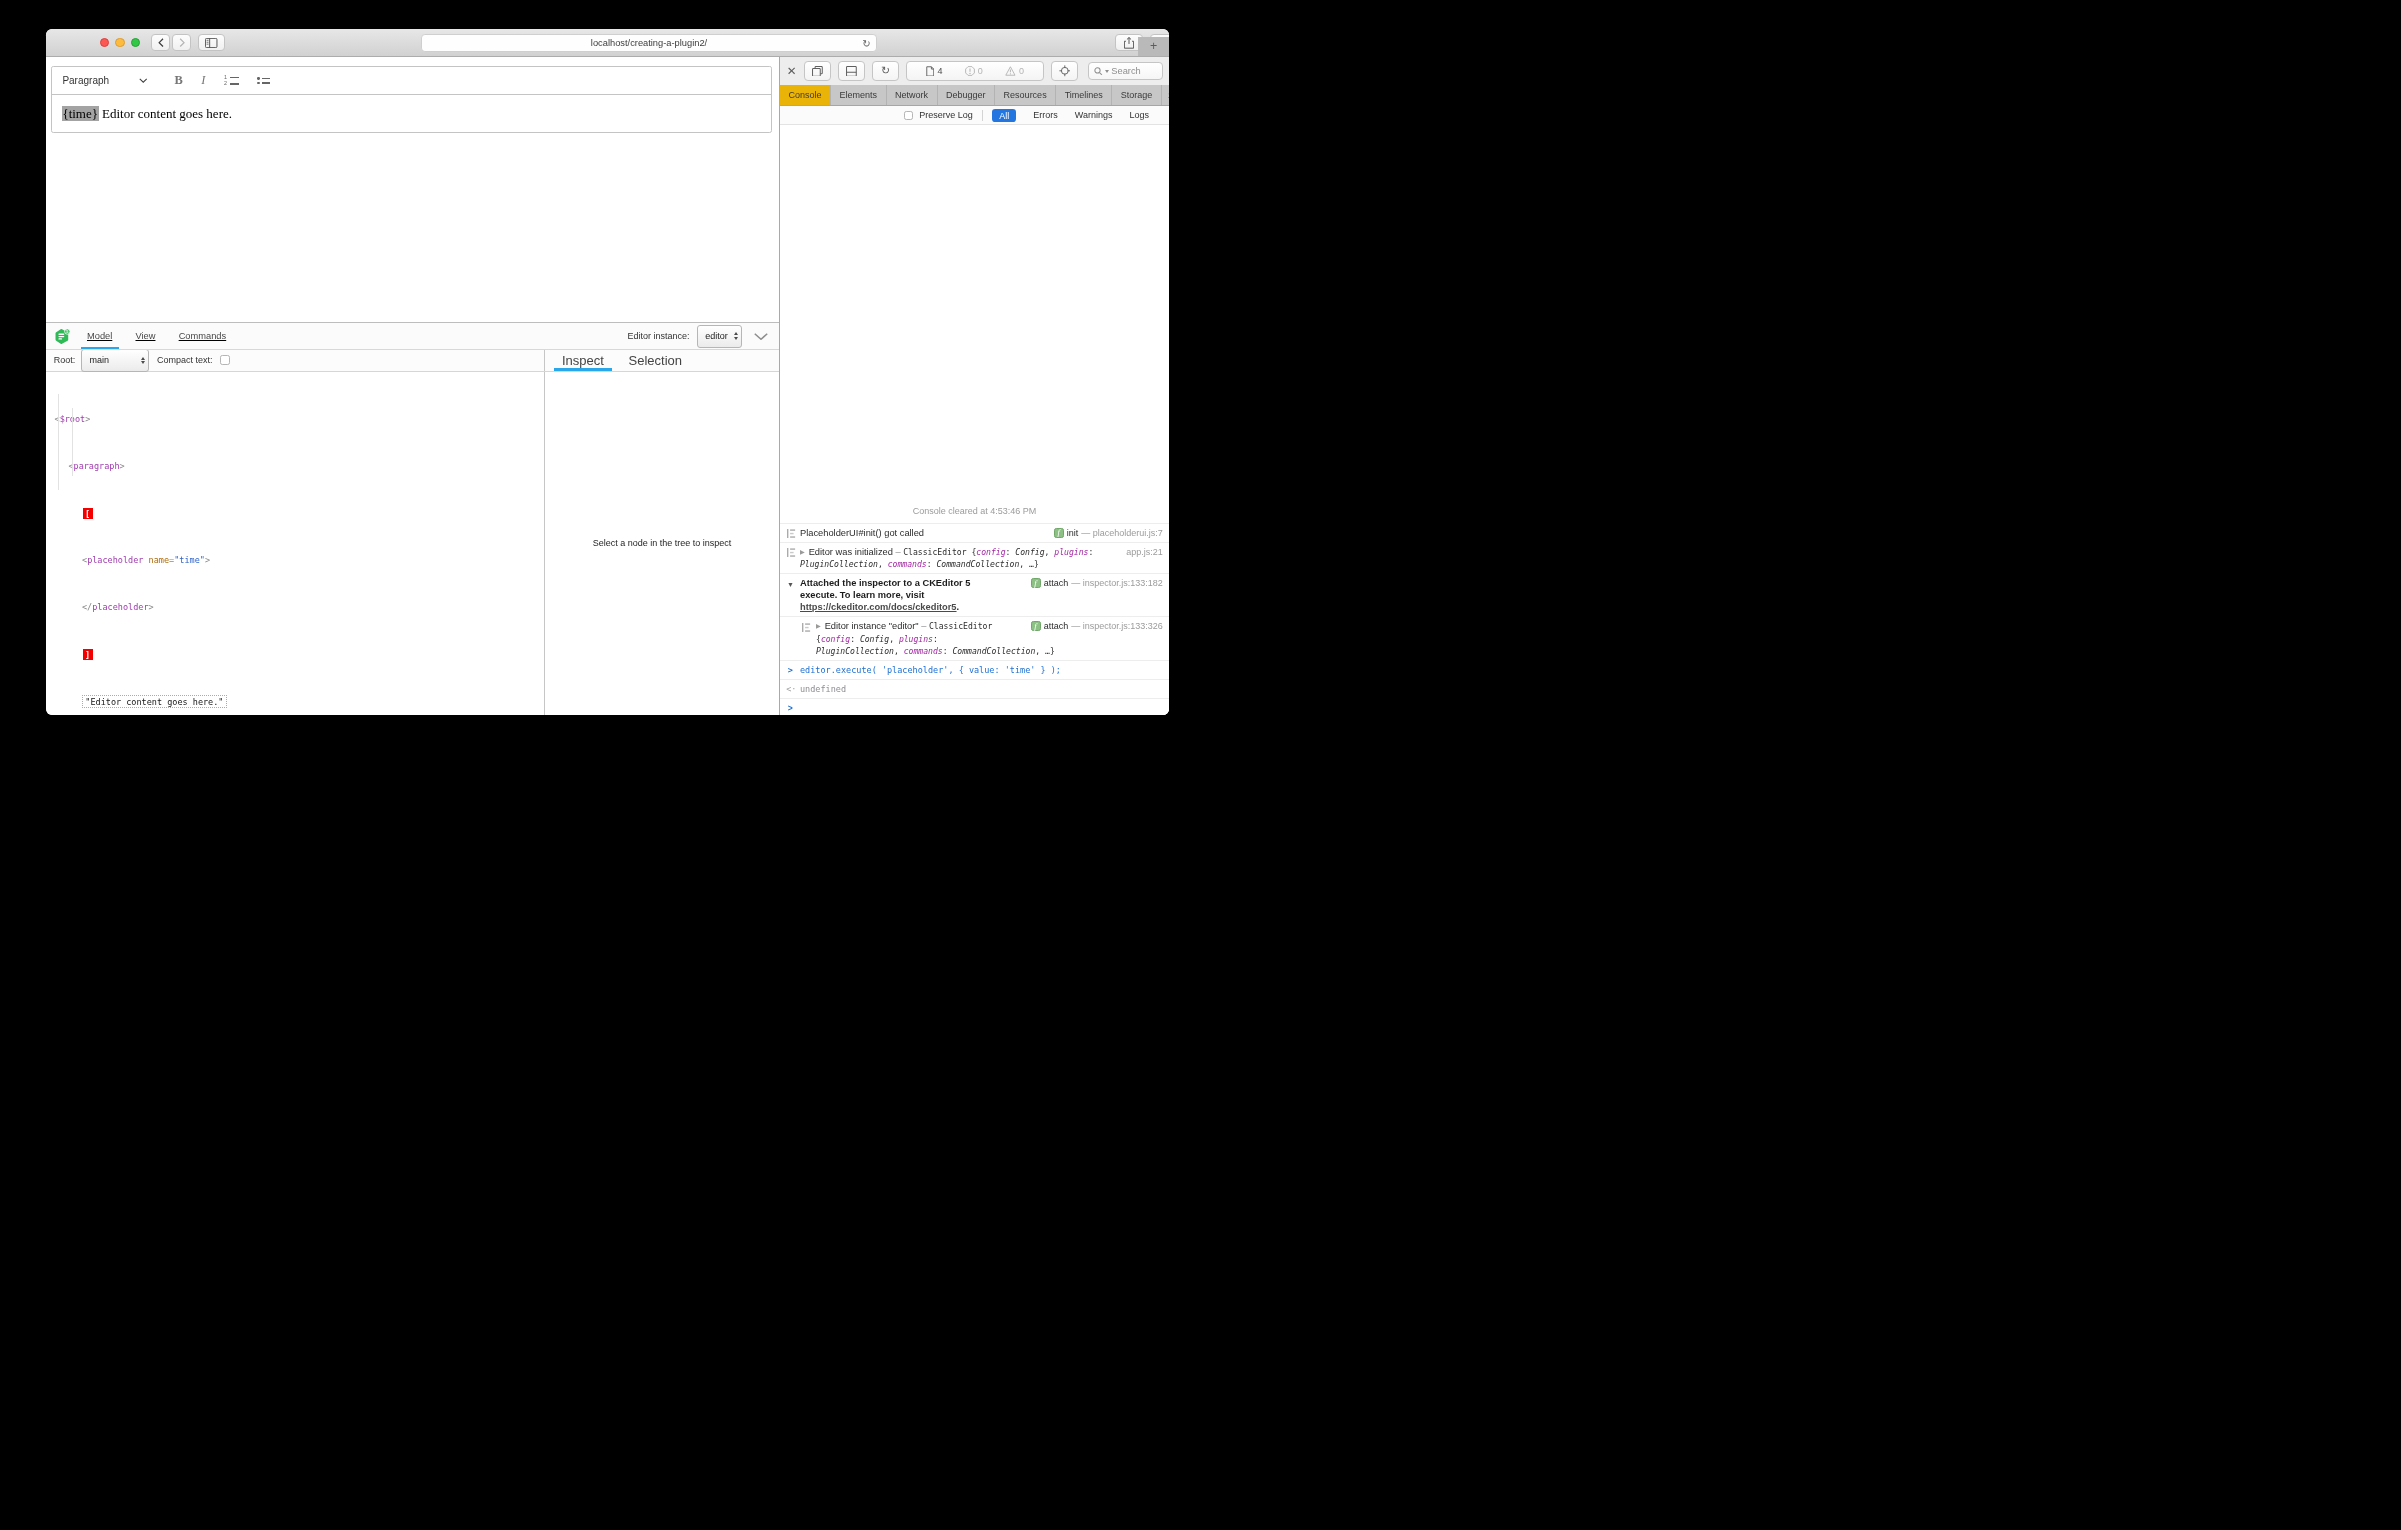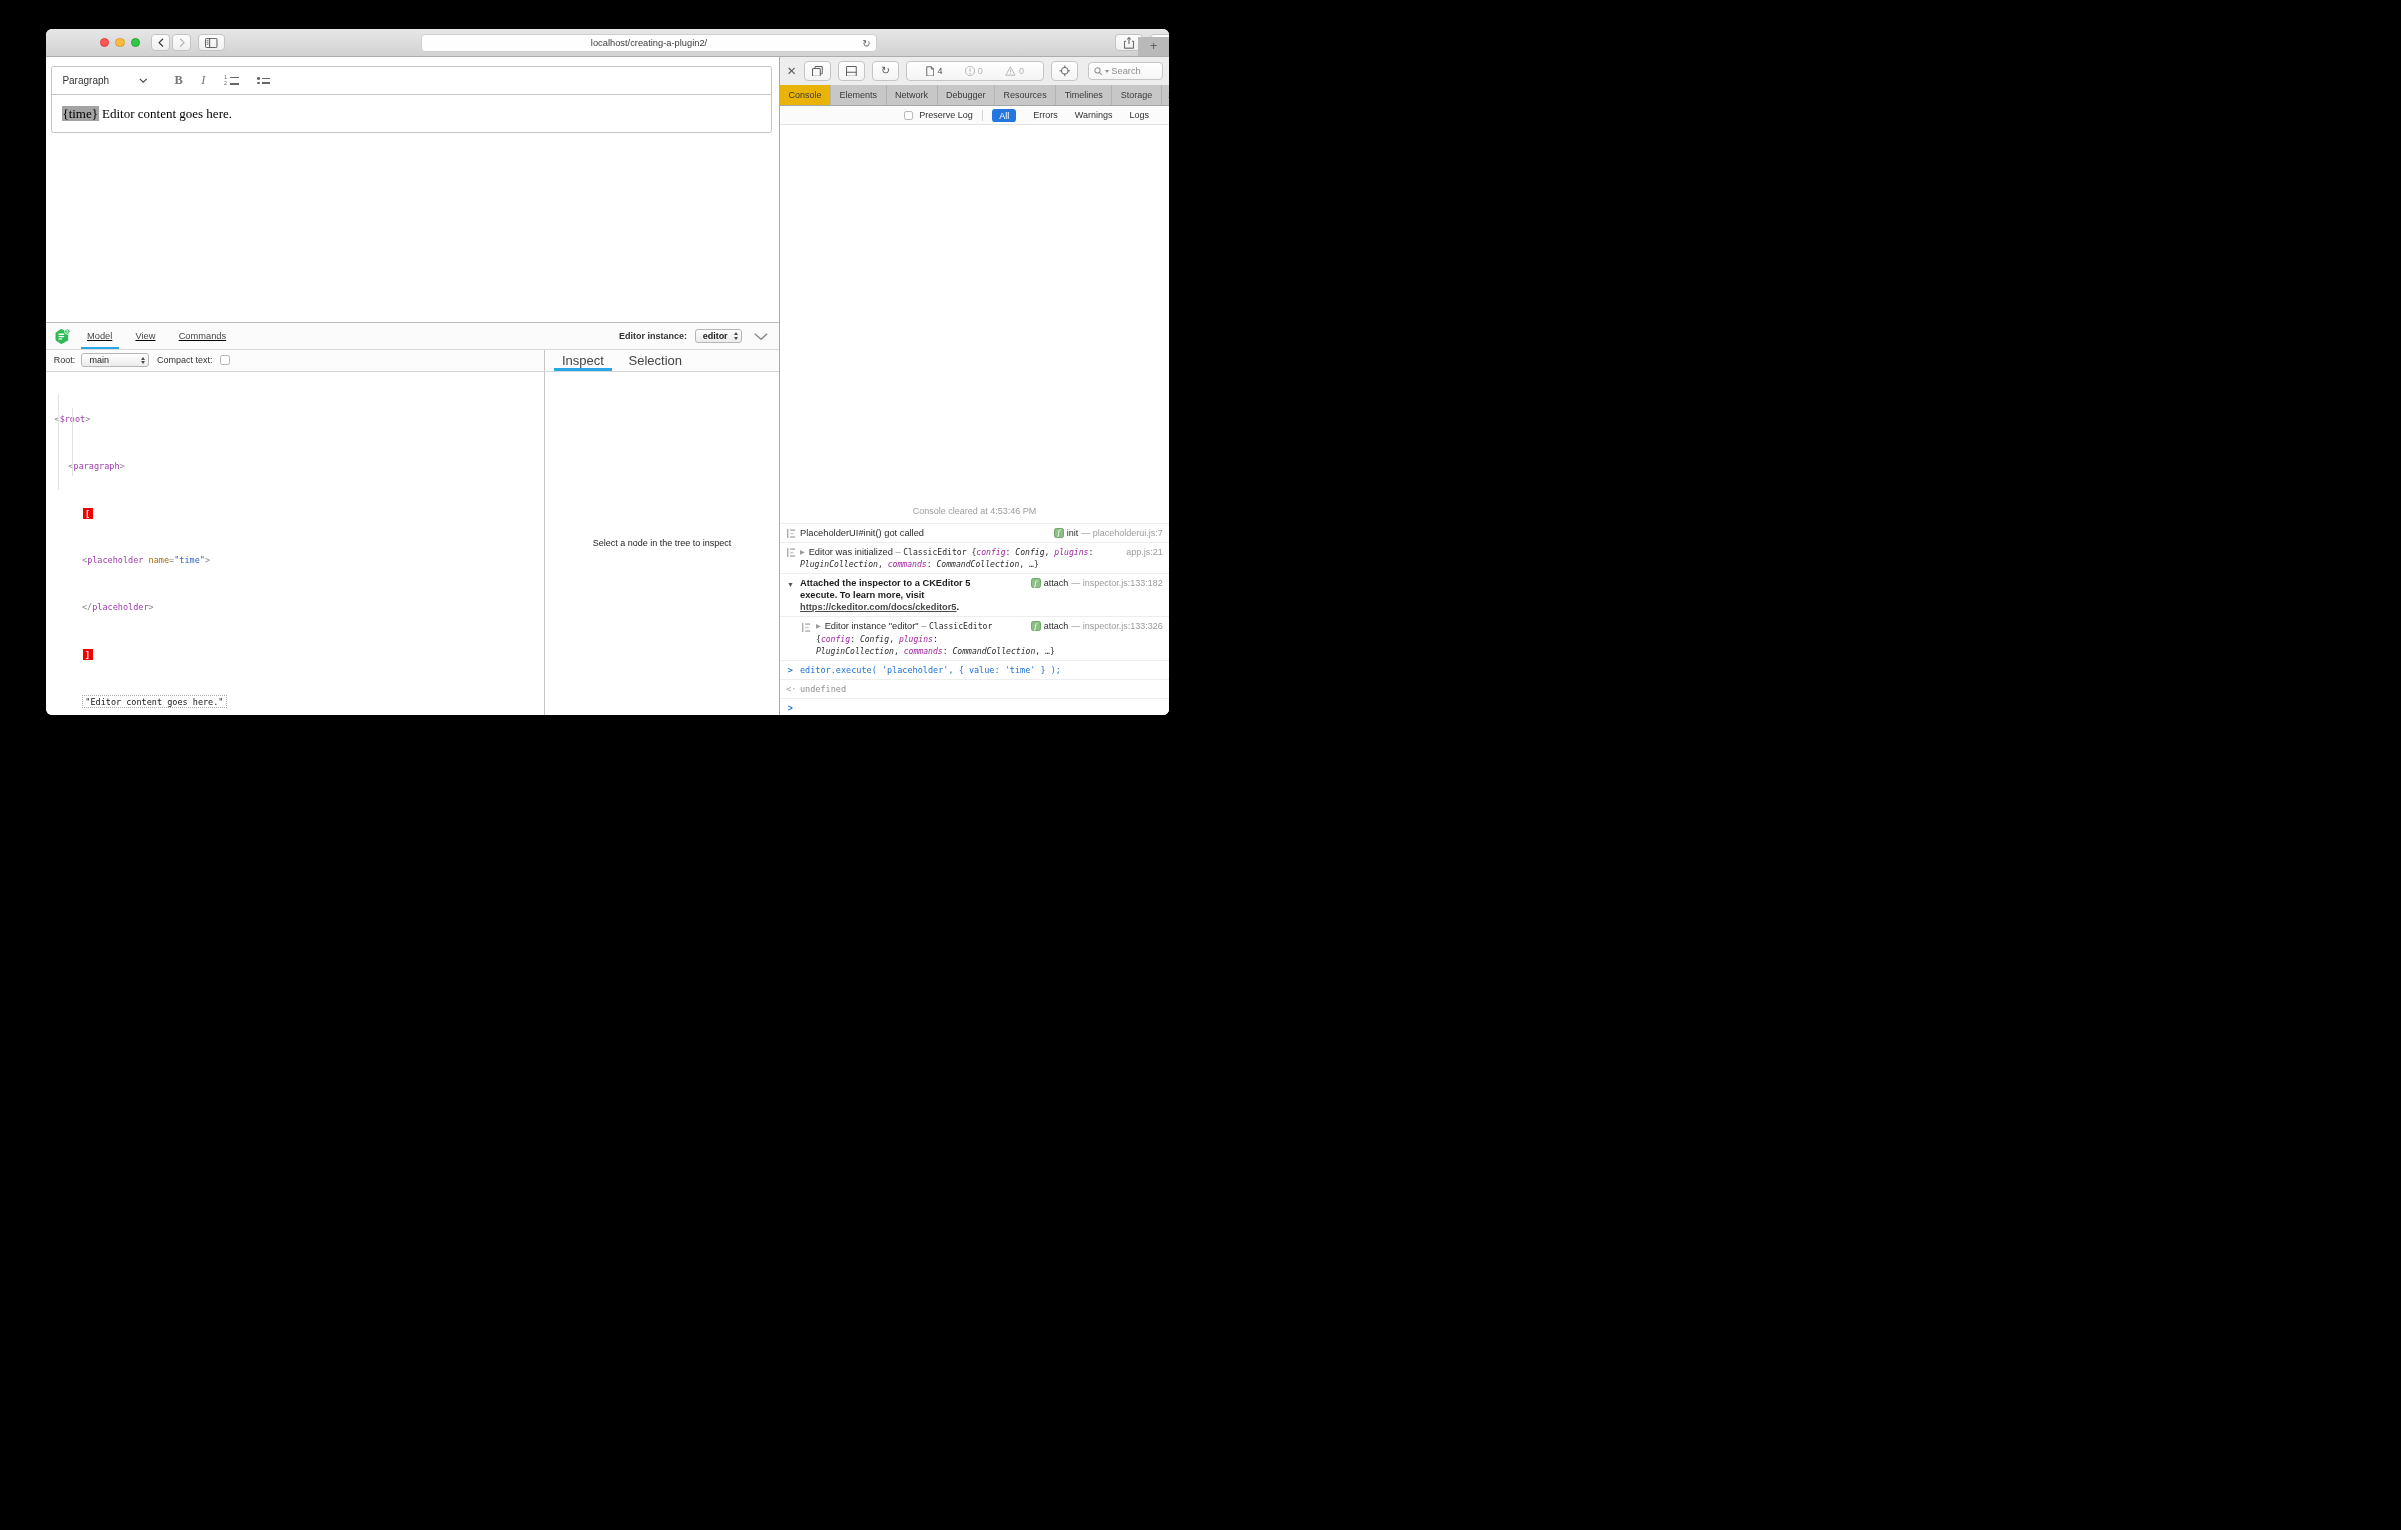--- a/index.html
+++ b/index.html
@@ -65,24 +65,24 @@
     height:37px; padding:0 10px; display:flex; align-items:center;
     font-family:"Liberation Serif",serif; font-size:13px; color:#000; border-radius:0 0 2.3px 2.3px;
   }
   .hl { background:#a3a3a3; padding:0 0.8px; }
   
   .ck { margin-top:auto; height:393px; flex:0 0 393px; border-top:0.8px solid #bdbdbd; display:flex; flex-direction:column; }
   .ck-header { height:27px; flex:0 0 27px; background:#fbfbfb; border-bottom:0.8px solid #d8d8d8; display:flex; align-items:stretch; position:relative; }
   .ck-logo { width:15.5px; margin:0 10.8px 0 8.5px; display:flex; align-items:center; }
   .ck-tab { position:relative; display:flex; align-items:center; padding:0 6.2px; margin-right:10.8px; font-size:9.3px; color:#474747; }
   .ck-tab.active::after { content:""; position:absolute; left:0; right:0; bottom:0; height:2.3px; background:#2aa7e8; }
-  .ck-head-right { margin-left:auto; display:flex; align-items:center; gap:7.7px; padding-right:10.8px; font-size:9px; color:#333;font-weight:bold; }
+  .ck-head-right { margin-left:auto; display:flex; align-items:center; gap:7.7px; padding-right:10.8px; font-size:9px; color:#333; }
   .mac-select {
     background:linear-gradient(#ffffff,#ebebeb); border:0.8px solid #b6b6b6; border-radius:3px;
-    height:14px; display:flex; align-items:center; padding:0 3.1px 0 7px; font-size:9px; color:#222; gap:6.2px;
+    height:23px; display:flex; align-items:center; padding:0 3.1px 0 7px; font-size:9px; color:#222; gap:6.2px;
   }
   .steppers { display:flex; flex-direction:column; gap:1.5px; }
   .steppers i { display:block; width:0; height:0; border-left:2.7px solid transparent; border-right:2.7px solid transparent; }
   .steppers .up { border-bottom:3.1px solid #4a4a4a; }
   .steppers .dn { border-top:3.1px solid #4a4a4a; }
   .ck-sub { height:21.7px; flex:0 0 21.7px; display:flex; background:#fcfcfc; border-bottom:0.8px solid #d6d6d6; }
   .ck-sub-left { width:498px; flex:0 0 498px; display:flex; align-items:center; padding-left:7.7px; font-size:9px; color:#333; }
   .ck-sub-left .mac-select { margin:0 7.7px 0 6.2px; width:68px; justify-content:space-between;gap:6px; }
   .checkbox { width:10px; height:10px; border:0.8px solid #b5b5b5; border-radius:2.3px; background:#fff; margin-left:7px; }
   .ck-sub-right { flex:1; border-left:0.8px solid #c6c6c6; display:flex; align-items:stretch; padding-left:9.3px; }

